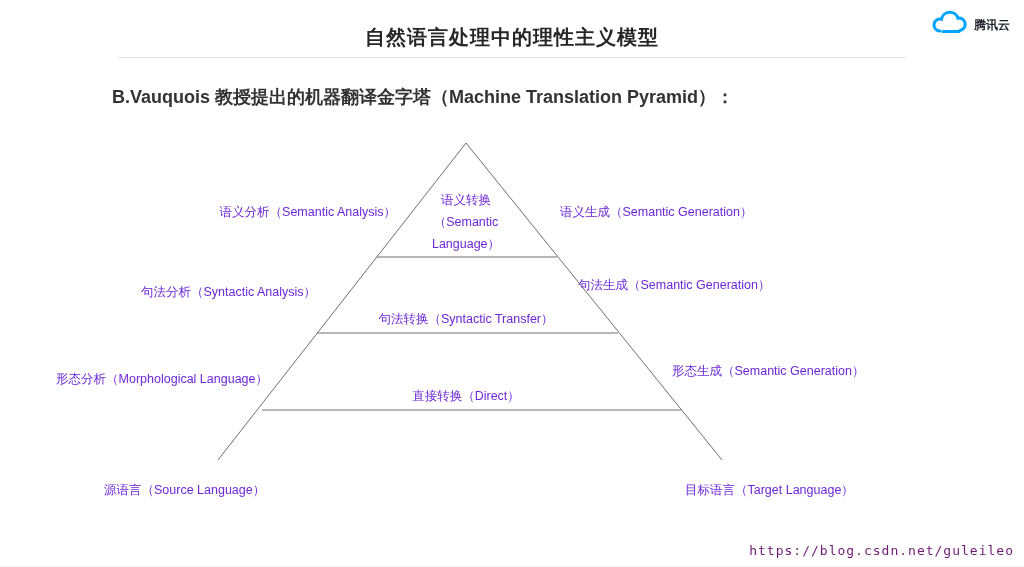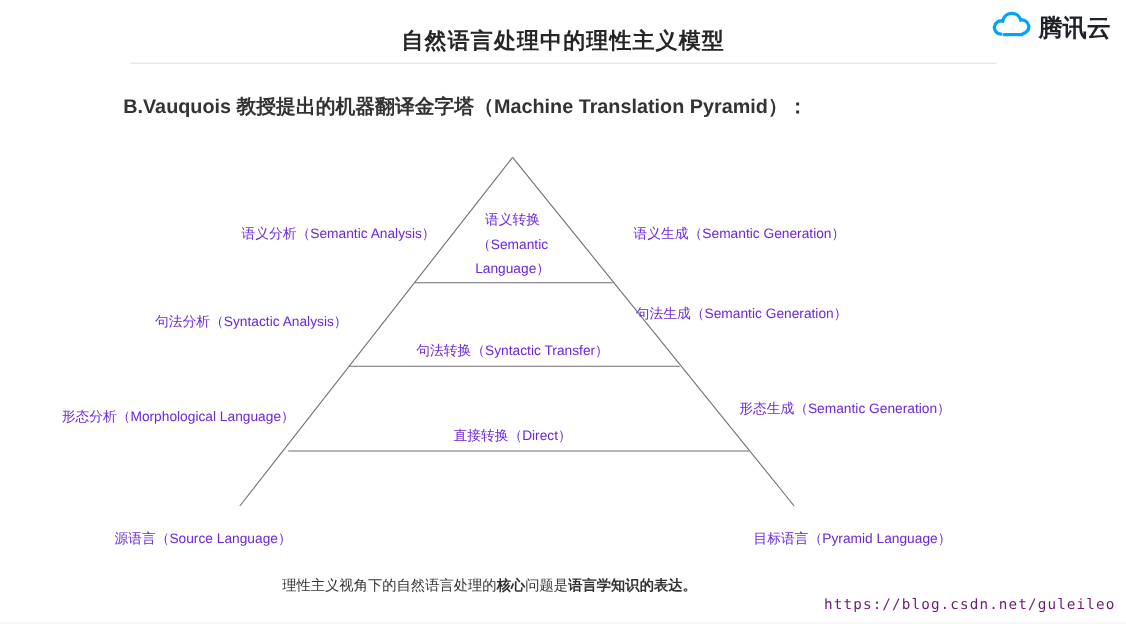--- a/index.html
+++ b/index.html
@@ -27,21 +27,21 @@
   .title-rule {
     left: 118px; top: 57px;
     width: 788px; height: 1px;
     background: #e2e2e2;
   }
   .logo {
     top: 10px; right: 14px;
     display: flex; align-items: center; gap: 5px;
   }
   .logo-text {
-    font-size: 22px;
+    font-size: 12px;
     font-weight: bold;
     color: #1f2329;
   }
   .subtitle {
     left: 112px; top: 85px;
     font-size: 18px;
     font-weight: bold;
     color: #333333;
   }
   .pyramid-svg { left: 0; top: 0; }
@@ -52,21 +52,21 @@
   }
   .center-top {
     left: 386px; top: 189px; width: 160px;
     text-align: center; line-height: 22px;
   }
   .center-mid { left: 346px; top: 311px; width: 240px; text-align: center; }
   .center-bot { left: 346px; top: 388px; width: 240px; text-align: center; }
   .left-1 { left: 100px; top: 204px; width: 296px; text-align: right; }
   .left-2 { left: 40px;  top: 284px; width: 276px; text-align: right; }
   .left-3 { left: 0px;   top: 371px; width: 268px; text-align: right; }
-  .right-1 { left: 576px; top: 204px; text-align: right; }
+  .right-1 { left: 560px; top: 204px; text-align: right; }
   .right-2 { left: 578px; top: 277px; }
   .right-3 { left: 672px; top: 363px; }
   .base-left  { left: 104px; top: 482px; }
   .base-right { left: 685px; top: 482px; }
   .footer-line {
     left: 60px; top: 523px; width: 770px;
     text-align: center;
     font-size: 13px;
     color: #333333;
   }
@@ -121,21 +121,18 @@
 
   <div class="abs lbl center-bot">直接转换（Direct）</div>
   <div class="abs lbl left-2">句法分析（Syntactic Analysis）</div>
   <div class="abs lbl left-3">形态分析（Morphological Language）</div>
 
   <div class="abs lbl right-1">语义生成（Semantic Generation）</div>
   <div class="abs lbl right-2">句法生成（Semantic Generation）</div>
   <div class="abs lbl right-3">形态生成（Semantic Generation）</div>
 
   <div class="abs lbl base-left">源语言（Source Language）</div>
-  <div class="abs lbl base-right">目标语言（Pyramid Language）</div>
+  <div class="abs lbl base-right">目标语言（Target Language）</div>
 
-  <div class="abs footer-line">
-    <span>理性主义视角下的自然语言处理的</span><span class="bold">核心</span><span>问题是</span><span class="bold">语言学知识的表达。</span>
-  </div>
 
   <div class="abs watermark">https://blog.csdn.net/guleileo</div>
 
 </div>
 
 </body></html>

